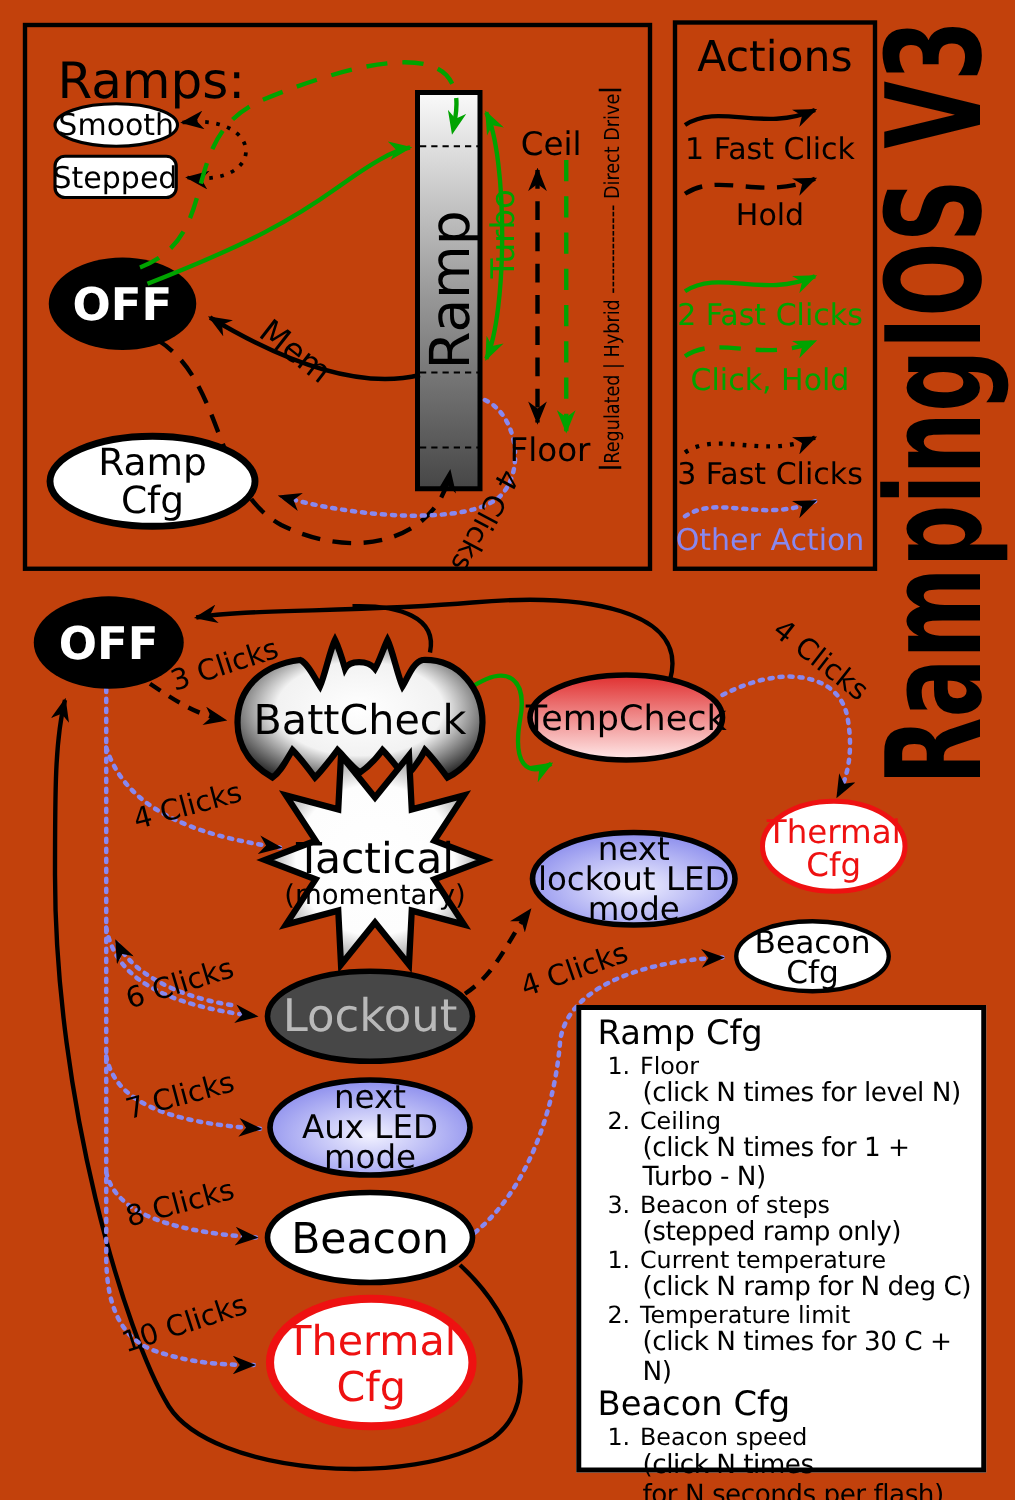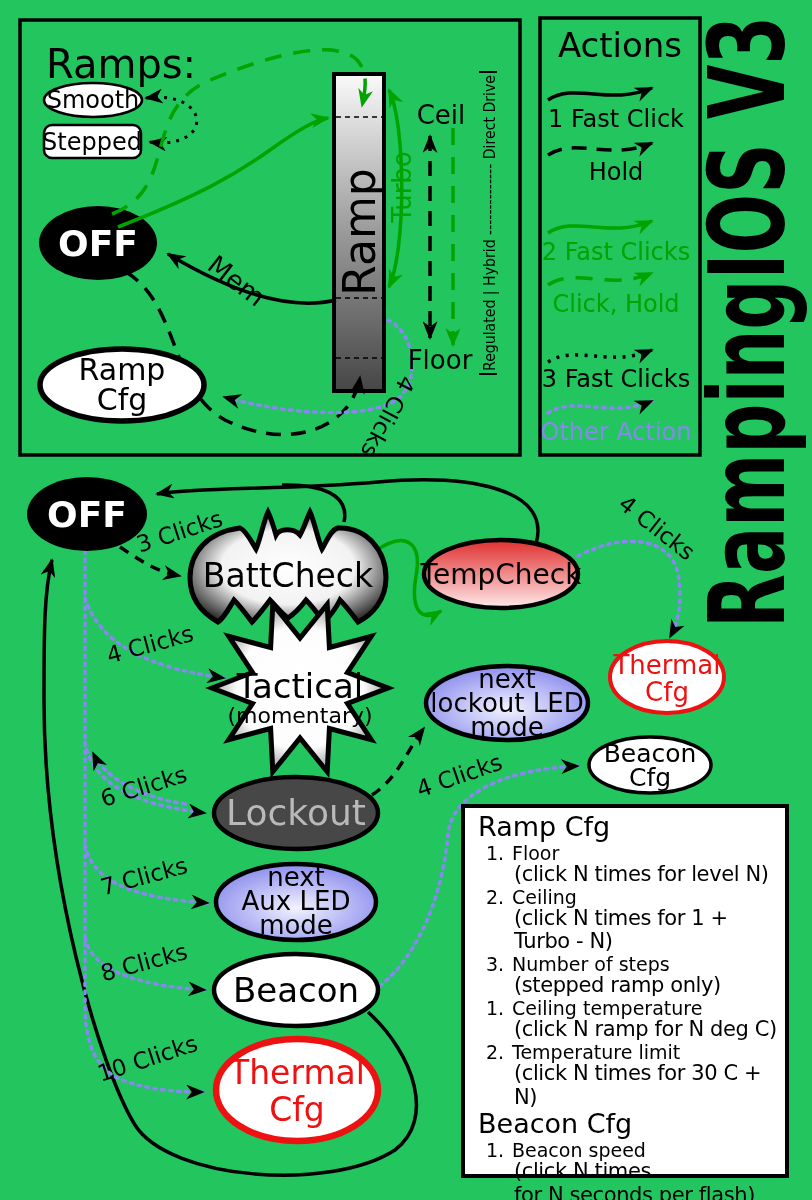--- a/index.html
+++ b/index.html
@@ -1,17 +1,17 @@
 <!DOCTYPE html>
 <html><head>
 <meta charset="utf-8">
 <style>
   html,body{margin:0;padding:0;background:#fff;}
   .stage{
-    position:relative;width:812px;height:1200px;background:#22c55e;overflow:hidden;
+    position:relative;width:812px;height:1200px;background:#c2410c;overflow:hidden;
     font-family:"DejaVu Sans", "Liberation Sans", sans-serif;
   }
   .stage svg{position:absolute;left:0;top:0;}
   svg text{font-family:"DejaVu Sans", "Liberation Sans", sans-serif;}
   .cfgbox{
     position:absolute;left:461px;top:804px;width:328px;height:374px;
     border:4px solid #000;box-sizing:border-box;background:#fff;
     padding:4px 6px 4px 13px;
   }
   .cfg-title{font-size:27px;line-height:1.14;color:#000;}
@@ -239,27 +239,27 @@
       <div class="cfg-title">Ramp Cfg</div>
       <div class="cfg-item">
         <span class="cfg-num">1.</span><span class="cfg-name">Floor</span>
         <div class="cfg-note">(click N times for level N)</div>
       </div>
       <div class="cfg-item">
         <span class="cfg-num">2.</span><span class="cfg-name">Ceiling</span>
         <div class="cfg-note">(click N times for 1 + Turbo - N)</div>
       </div>
       <div class="cfg-item">
-        <span class="cfg-num">3.</span><span class="cfg-name">Number of steps</span>
+        <span class="cfg-num">3.</span><span class="cfg-name">Beacon of steps</span>
         <div class="cfg-note">(stepped ramp only)</div>
       </div>
     </div>
     <div class="cfg-sec">
       <div class="cfg-item">
-        <span class="cfg-num">1.</span><span class="cfg-name">Ceiling temperature</span>
+        <span class="cfg-num">1.</span><span class="cfg-name">Current temperature</span>
         <div class="cfg-note">(click N ramp for N deg C)</div>
       </div>
       <div class="cfg-item">
         <span class="cfg-num">2.</span><span class="cfg-name">Temperature limit</span>
         <div class="cfg-note">(click N times for 30 C + N)</div>
       </div>
     </div>
     <div class="cfg-sec">
       <div class="cfg-title">Beacon Cfg</div>
       <div class="cfg-item">

